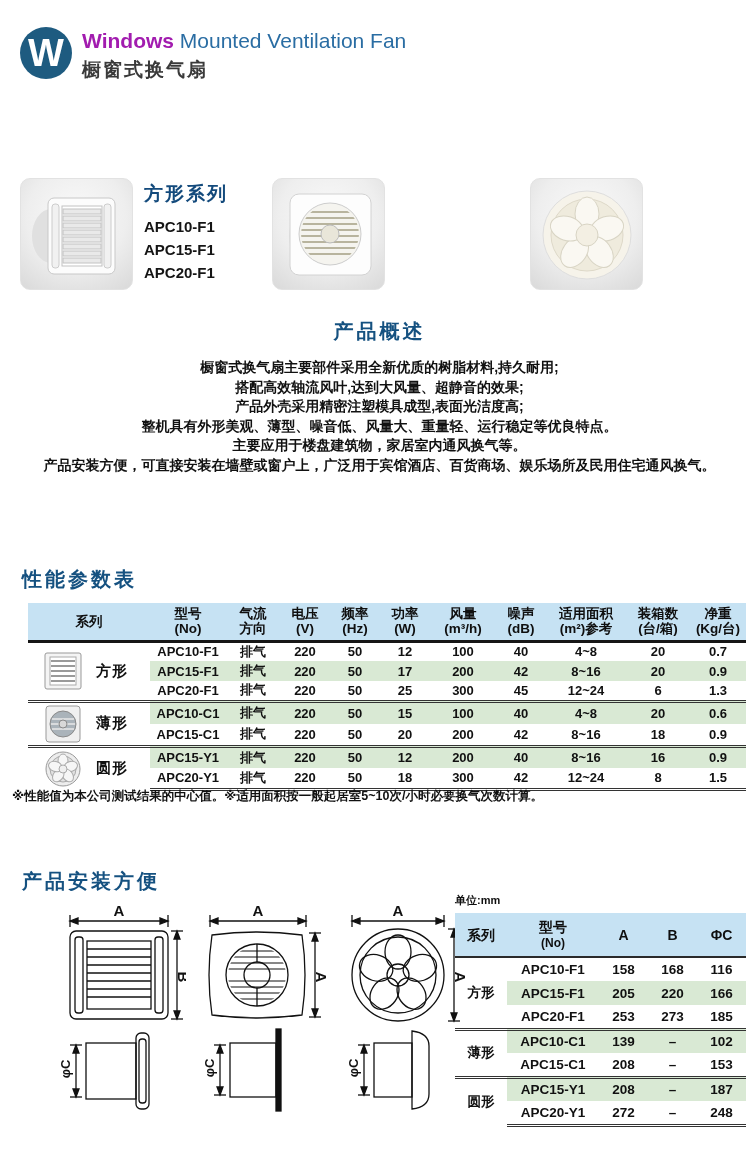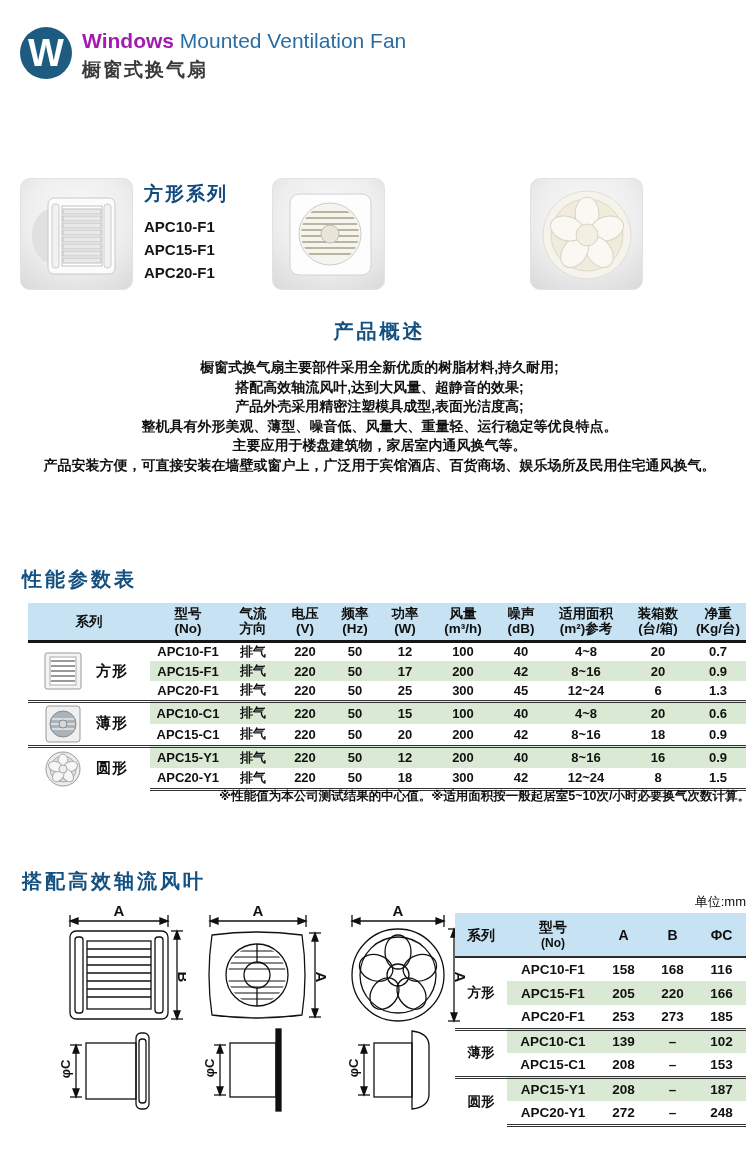--- a/index.html
+++ b/index.html
@@ -39,28 +39,28 @@
                    height:38px; line-height:15px; padding:2px 0; text-align:center;
                    border-bottom:3px solid #161616; }
   .perf-table td { text-align:center; font-size:13px; font-weight:bold; color:#111;
                    height:20px; padding:0; }
   .perf-table td.series-cell { height:auto; }
   tr.green td.val { background:#d9e9d4; }
   tr.sep td { border-top:3px double #333; }
   tr.last td { border-bottom:3px double #333; }
   .series-flex { display:flex; align-items:center; justify-content:flex-start; padding-left:12px; }
   .series-name { font-size:15px; font-weight:bold; margin-left:10px; letter-spacing:1px; }
-  .note { position:absolute; left:32px; top:788px; width:718px; text-align:right;
+  .note { position:absolute; left:12px; top:788px; width:718px; text-align:left;
           font-size:12.5px; font-weight:bold; color:#111; }
 
   
   .dim-h { position:absolute; left:22px; top:868px; }
   .diagrams { position:absolute; left:56px; top:903px; display:flex; gap:12px; }
-  .dim-unit { position:absolute; left:455px; top:893px; width:291px; text-align:right;
-              font-size:13px; font-weight:normal; color:#0f0f0f; }
+  .dim-unit { position:absolute; left:455px; top:893px; width:291px; text-align:left;
+              font-size:11px; font-weight:bold; color:#0f0f0f; }
   .dim-table { position:absolute; left:455px; top:913px; width:291px; }
   .dim-table th { background:#c6e2f3; font-size:14px; font-weight:bold; color:#0f0f0f;
                   height:44px; line-height:16px; text-align:center; border-bottom:2px solid #2a2a2a; }
   .dim-table td { text-align:center; font-size:13.5px; font-weight:bold; color:#111; height:24px; }
 
   svg text { font-family:"Liberation Sans","DejaVu Sans",sans-serif; }
 </style>
 </head>
 <body>
 
@@ -369,21 +369,21 @@
         <td class="val">42</td>
         <td class="val">12~24</td>
         <td class="val">8</td>
         <td class="val">1.5</td>
       </tr>
     </tbody>
   </table>
 
   <div class="note">※性能值为本公司测试结果的中心值。※适用面积按一般起居室5~10次/小时必要换气次数计算。</div>
 
-  <div class="sec-h dim-h">搭配高效轴流风叶</div>
+  <div class="sec-h dim-h">产品安装方便</div>
 
   <div class="diagrams">
 
     <svg width="130" height="215" viewBox="0 0 130 215">
       <g stroke="#111" stroke-width="1.3" fill="none">
         <line x1="14" y1="18" x2="112" y2="18"></line>
           <line x1="14" y1="12" x2="14" y2="24"></line>
           <line x1="112" y1="12" x2="112" y2="24"></line>
         <polygon points="14,18 22,15 22,21" fill="#111"></polygon>
           <polygon points="112,18 104,15 104,21" fill="#111"></polygon>

